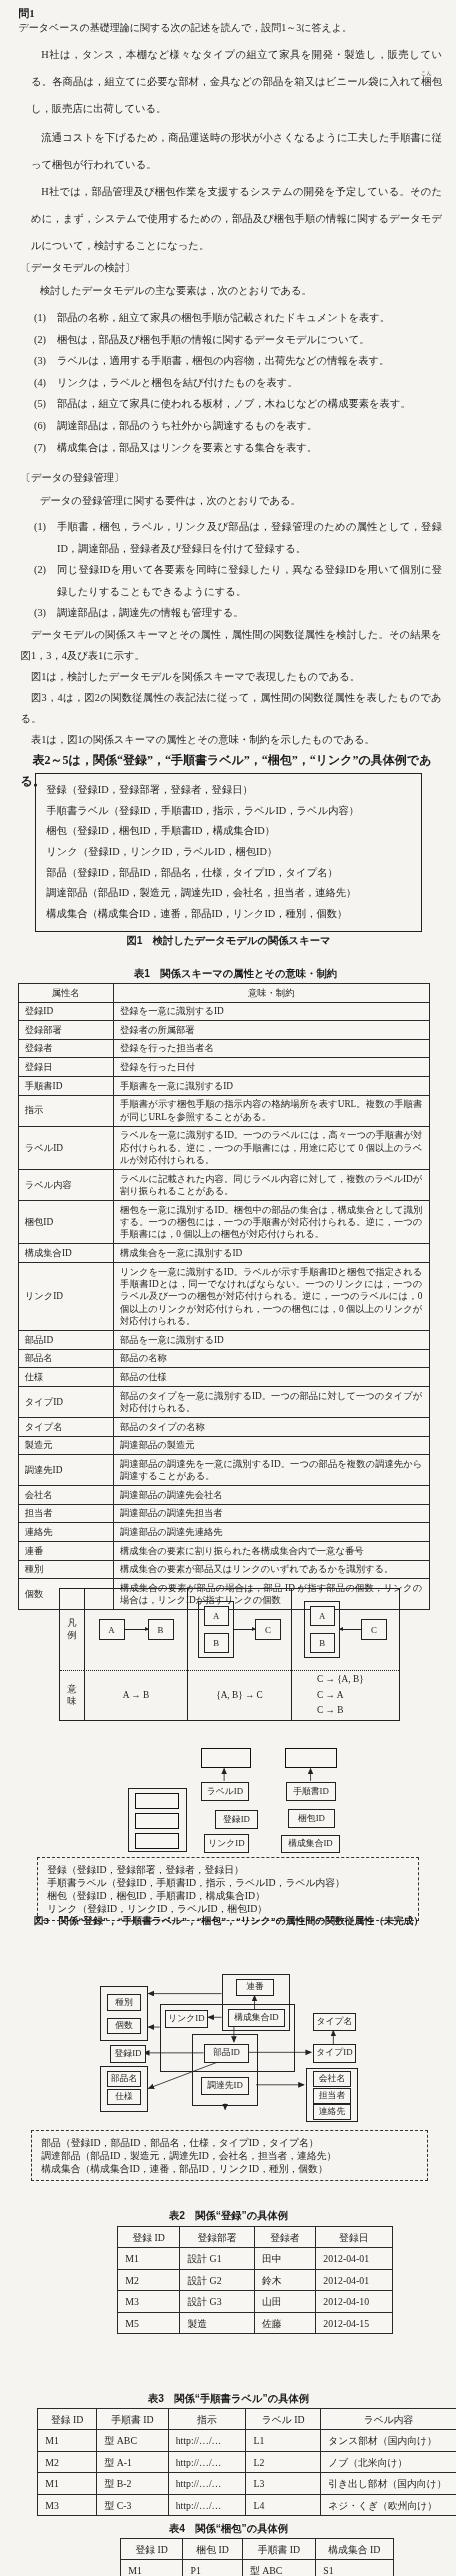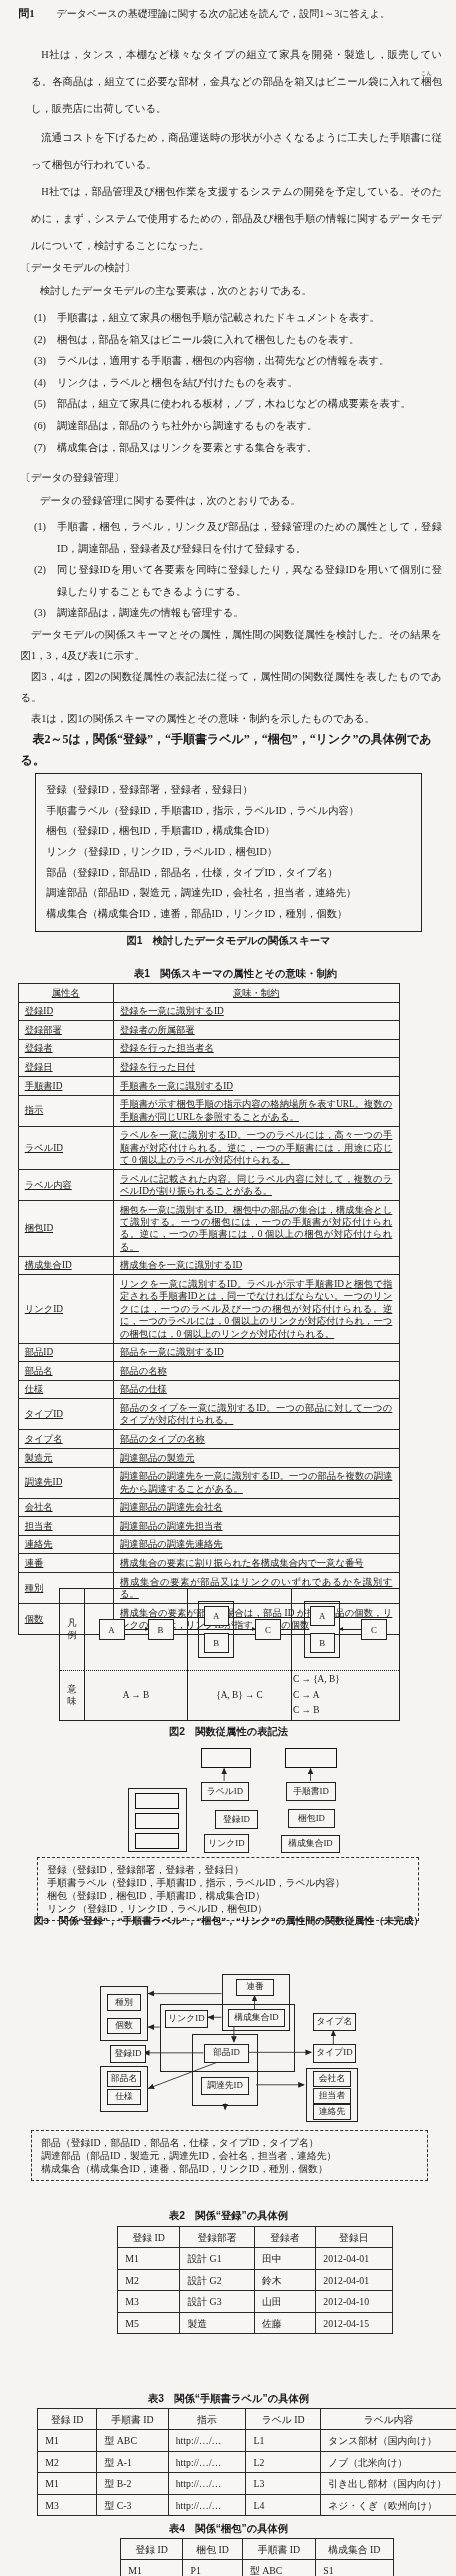--- a/index.html
+++ b/index.html
@@ -18,21 +18,21 @@
            font-family:"Liberation Sans","DejaVu Sans",sans-serif;}
   
   .schema-box{border:1px solid #222;padding:6.2px 10.3px;}
   .schema-box div{font-size:10.3px;line-height:20.6px;white-space:nowrap;}
   .schema-dashed{border:1px dashed #333;padding:5.2px 9.3px;}
   .schema-dashed div{font-size:9.8px;line-height:13px;white-space:nowrap;}
   
   table{border-collapse:collapse;background:#f7f6f2;}
   th,td{border:0.8px solid #2a2a2a;font-weight:normal;}
   thead th{border-bottom:1.5px double #2a2a2a;text-align:center;}
-  .t1{font-size:9.3px;width:382px;table-layout:fixed;text-decoration:underline;}
+  .t1{font-size:9.3px;width:412px;table-layout:fixed;}
   .t1 th,.t1 td{padding:2.6px 6.2px;line-height:12.4px;}
   .t1 td:first-child{width:82px;}
   .t1 td:last-child{text-align:justify;}
   .t-ex{font-size:9.8px;}
   .t-ex th,.t-ex td{padding:4.6px 7.2px;line-height:11.3px;text-align:left;}
   .t-ex thead th{text-align:center;}
   
   .nbox{position:absolute;border:0.8px solid #222;background:#f7f6f2;display:flex;
         align-items:center;justify-content:center;font-size:8.8px;white-space:nowrap;}
   .bbox{position:absolute;border:1.5px solid #111;background:#f7f6f2;}
@@ -54,41 +54,41 @@
   .ar.head-l::before{content:"";position:absolute;left:-1px;top:-2.4px;
       border-right:4.6px solid #222;border-top:2.8px solid transparent;border-bottom:2.8px solid transparent;}
   .meaning{font-size:9.3px;white-space:pre-line;text-align:left;line-height:15.5px;}
   ruby rt{font-size:5.2px;}
 </style>
 </head>
 <body>
 
 <div id="page">
 
-  <div class="abs qhead" style="top:7.2px;left:18.5px;width:422px;">
+  <div class="abs qhead" style="top:7.2px;left:18.5px;width:422px;flex-direction:column;">
     <span class="qlabel" style="font-size:10.8px;">問1</span>
     <span style="font-size:10px;">データベースの基礎理論に関する次の記述を読んで，設問1～3に答えよ。</span>
   </div>
 
   <div class="abs body-text indent" style="top:41px;left:31px;width:411px;">
     <span>H社は，タンス，本棚など様々なタイプの組立て家具を開発・製造し，販売している。各商品は，組立てに必要な部材，金具などの部品を箱又はビニール袋に入れて</span><ruby><span>梱</span><rt>こん</rt></ruby><span>包し，販売店に出荷している。</span>
   </div>
   <div class="abs body-text indent" style="top:178px;left:31px;width:411px;">H社では，部品管理及び梱包作業を支援するシステムの開発を予定している。そのために，まず，システムで使用するための，部品及び梱包手順の情報に関するデータモデルについて，検討することになった。</div>
   <div class="abs body-text indent" style="top:124px;left:31px;width:411px;">流通コストを下げるため，商品運送時の形状が小さくなるように工夫した手順書に従って梱包が行われている。</div>
 
   <div class="abs heading" style="top:261px;left:20.6px;">〔データモデルの検討〕</div>
   <div class="abs heading" style="top:284px;left:40px;">検討したデータモデルの主な要素は，次のとおりである。</div>
   <div class="abs" style="top:307px;left:34px;width:408px;">
     <div class="item">
         <span class="no">(1)</span>
-        <span class="txt">手順書は，組立て家具の梱包手順が記載されたドキュメントを表す。</span>
+        <span class="txt">部品の名称，組立て家具の梱包手順が記載されたドキュメントを表す。</span>
       </div>
     <div class="item">
         <span class="no">(2)</span>
-        <span class="txt">梱包は，部品を箱又はビニール袋に入れて梱包したものを表す。</span>
+        <span class="txt">梱包は，部品及び梱包手順の情報に関するデータモデルについて。</span>
       </div>
     <div class="item">
         <span class="no">(3)</span>
         <span class="txt">ラベルは，適用する手順書，梱包の内容物，出荷先などの情報を表す。</span>
       </div>
     <div class="item">
         <span class="no">(4)</span>
         <span class="txt">リンクは，ラベルと梱包を結び付けたものを表す。</span>
       </div>
     <div class="item">
@@ -117,20 +117,21 @@
         <span class="txt">同じ登録IDを用いて各要素を同時に登録したり，異なる登録IDを用いて個別に登録したりすることもできるようにする。</span>
       </div>
     <div class="item">
         <span class="no">(3)</span>
         <span class="txt">調達部品は，調達先の情報も管理する。</span>
       </div>
   </div>
 
   <div class="abs" style="top:624px;left:20.6px;width:421px;">
     <div class="indent" style="font-size:10.3px;line-height:21px;text-align:justify;">データモデルの関係スキーマとその属性，属性間の関数従属性を検討した。その結果を図1，3，4及び表1に示す。</div>
+    <div class="indent" style="font-size:10.3px;line-height:21px;">図1は，検討したデータモデルを関係スキーマで表現したものである。</div>
     <div class="indent" style="font-size:10.3px;line-height:21px;text-align:justify;">図3，4は，図2の関数従属性の表記法に従って，属性間の関数従属性を表したものである。</div>
     <div class="indent" style="font-size:10.3px;line-height:21px;">表1は，図1の関係スキーマの属性とその意味・制約を示したものである。</div>
     <div class="indent" style="font-size:12px;line-height:21px;font-weight:bold;">表2～5は，関係“登録”，“手順書ラベル”，“梱包”，“リンク”の具体例である。</div>
   </div>
 
   <div class="abs schema-box" style="top:773px;left:35px;width:364px;">
       <div>登録（登録ID，登録部署，登録者，登録日）</div>
       <div>手順書ラベル（登録ID，手順書ID，指示，ラベルID，ラベル内容）</div>
       <div>梱包（登録ID，梱包ID，手順書ID，構成集合ID）</div>
       <div>リンク（登録ID，リンクID，ラベルID，梱包ID）</div>
@@ -269,25 +270,24 @@
         <div class="mini" style="width:23px;height:17.5px;">A</div>
         <div class="mini" style="width:23px;height:17.5px;">B</div>
       </div>
       <div class="ar head-l" style="width:20.6px;"></div>
       <div class="mini" style="width:24px;height:19.6px;">C</div>
     </div>
     <div class="rowlabel r2" style="border-left:none;height:49px;">意
 味</div>
     <div class="cell r2 meaning">A → B</div>
     <div class="cell r2 meaning">{A, B} → C</div>
-    <div class="cell r2 meaning" style="justify-content:flex-start;padding-left:1px;">C → {A, B}
+    <div class="cell r2 meaning" style="justify-content:flex-start;padding-left:25px;">C → {A, B}
 C → A
 C → B</div>
   </div>
-  <div class="abs caption" style="top:1725px;">図2　関数従属性の表記法</div>
 
   <div class="abs" style="top:1748px;left:0;width:457px;height:180px;">
     <svg class="arrows" width="457" height="180" viewBox="0 0 887 350">
       <defs>
         <marker id="ah3" markerWidth="9" markerHeight="8" refX="7" refY="3.5" orient="auto">
             <path d="M0,0L8,3.5L0,7Z" fill="#222"></path>
           </marker>
       </defs>
       <line x1="435" y1="64" x2="435" y2="40" stroke="#222" stroke-width="1.6" marker-end="url(#ah3)"></line>
       <line x1="603" y1="64" x2="603" y2="40" stroke="#222" stroke-width="1.6" marker-end="url(#ah3)"></line>

